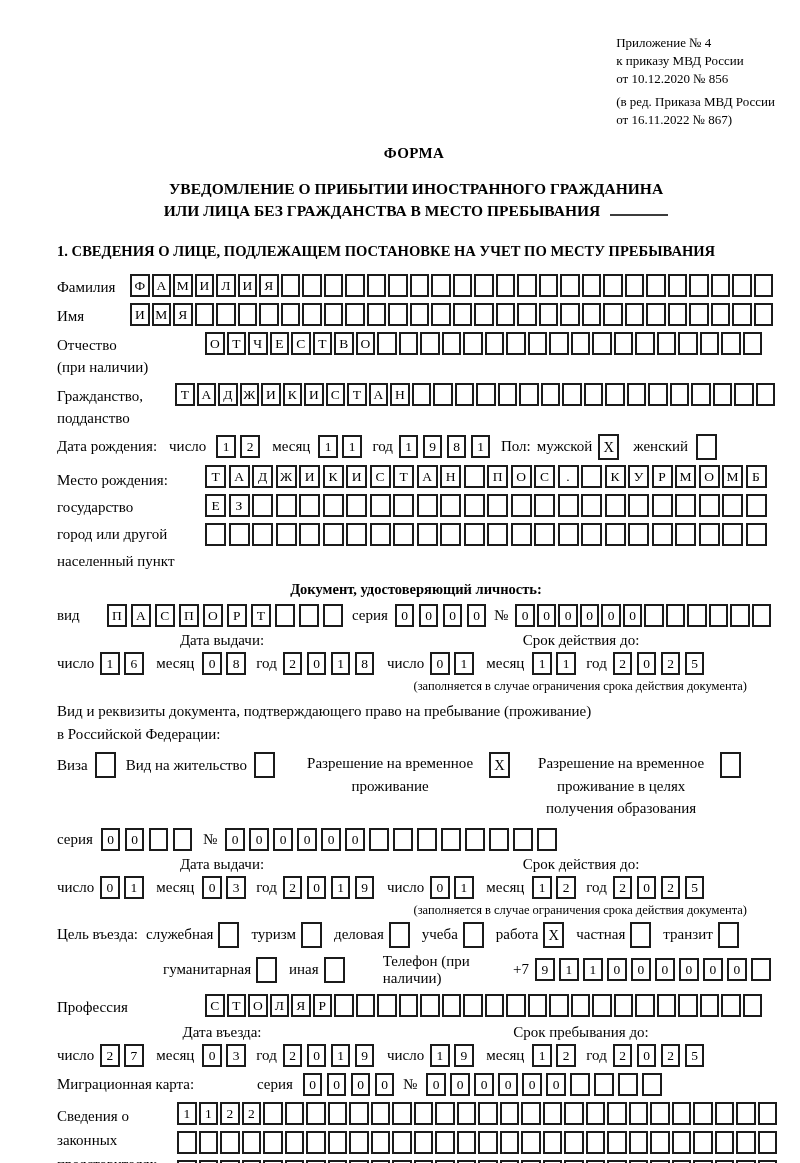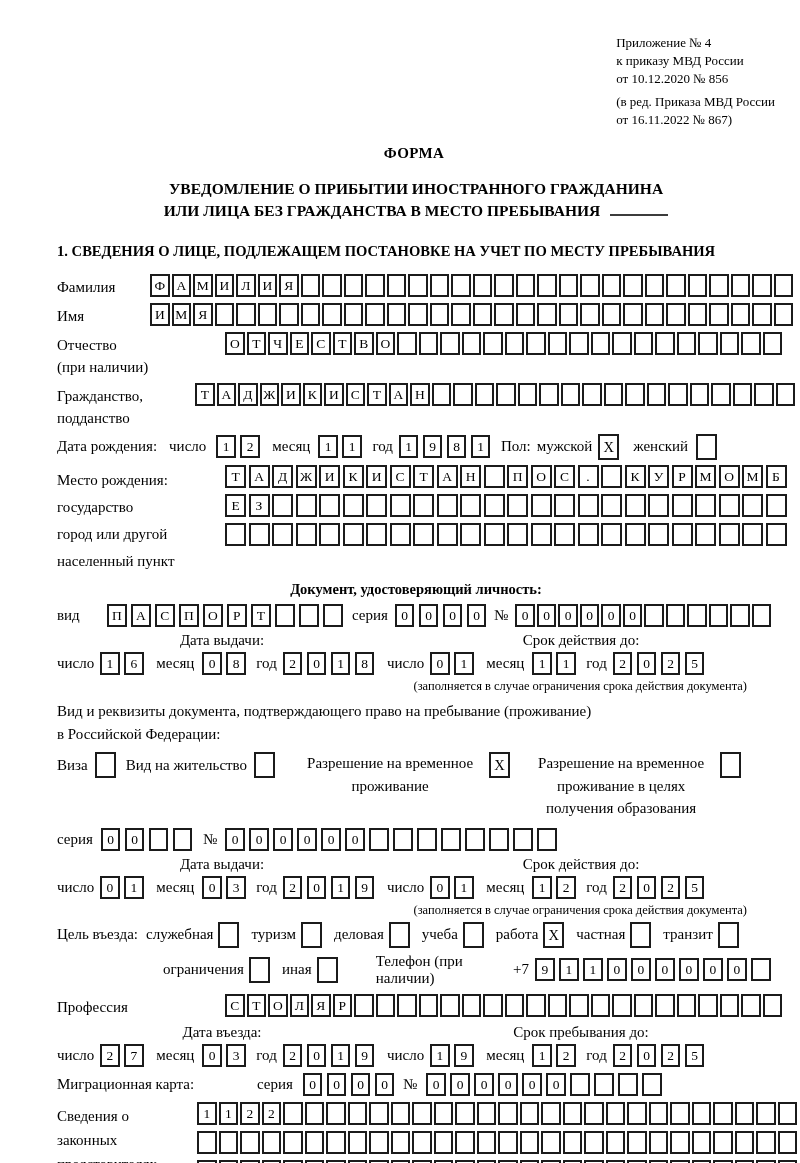--- a/index.html
+++ b/index.html
@@ -12,21 +12,21 @@
   .appendix .blk{margin-left:auto;width:fit-content;text-align:left;}
   .appendix .blk2{margin-top:4px;}
   .forma{margin-top:16px;text-align:center;font-weight:bold;font-size:15px;padding-right:4px;letter-spacing:.4px;}
 
   .title{margin-top:16px;text-align:center;font-weight:bold;font-size:15.5px;line-height:1.45;}
   .t-underline{display:inline-block;width:58px;height:12px;border-bottom:2.5px solid #3c3c3c;margin-left:10px;}
 
   .sec1{margin-top:20px;font-weight:bold;font-size:14.6px;}
 
   .form{margin-top:14px;}
-  .row{display:flex;align-items:flex-start;margin-bottom:5px;gap:20px;}
+  .row{display:flex;align-items:flex-start;margin-bottom:5px;}
   .rowc{display:flex;align-items:center;margin-bottom:5px;}
   .lblcol{flex-shrink:0;line-height:22px;padding-top:2px;}
   .w73{width:73px;}  .w118{width:118px;} .w148{width:148px;} .w120{width:120px;} .w200{width:200px;}
 
   
   .cells{white-space:nowrap;display:inline-block;}
   .cb{display:inline-block;box-sizing:border-box;width:19.5px;height:23px;border:2px solid #1b1b1b;
       margin-right:2px;text-align:center;font-size:13.5px;line-height:19px;vertical-align:top;background:#fff;}
   .gap .cb{margin-right:4.5px;}
   .widec .cb{width:21px;margin-right:2.5px;}
@@ -267,21 +267,21 @@
         <span class="chk"></span>
       </span>
       <span class="purpose-item" style="margin-right:0;">
         <span class="plabel">транзит</span>
         <span class="chk"></span>
       </span>
     </div>
 
     <div class="rowc" style="margin-left:106px;">
       <span class="purpose-item">
-        <span class="plabel">ограничения</span>
+        <span class="plabel">гуманитарная</span>
         <span class="chk"></span>
       </span>
       <span class="purpose-item">
         <span class="plabel">иная</span>
         <span class="chk"></span>
       </span>
       <span style="margin-left:26px;margin-right:26px;">Телефон (при наличии)</span>
       <span class="mr6">+7</span>
       <span class="cells gap"><span class="cb">9</span><span class="cb">1</span><span class="cb">1</span><span class="cb">0</span><span class="cb">0</span><span class="cb">0</span><span class="cb">0</span><span class="cb">0</span><span class="cb">0</span><span class="cb"></span></span>
     </div>

